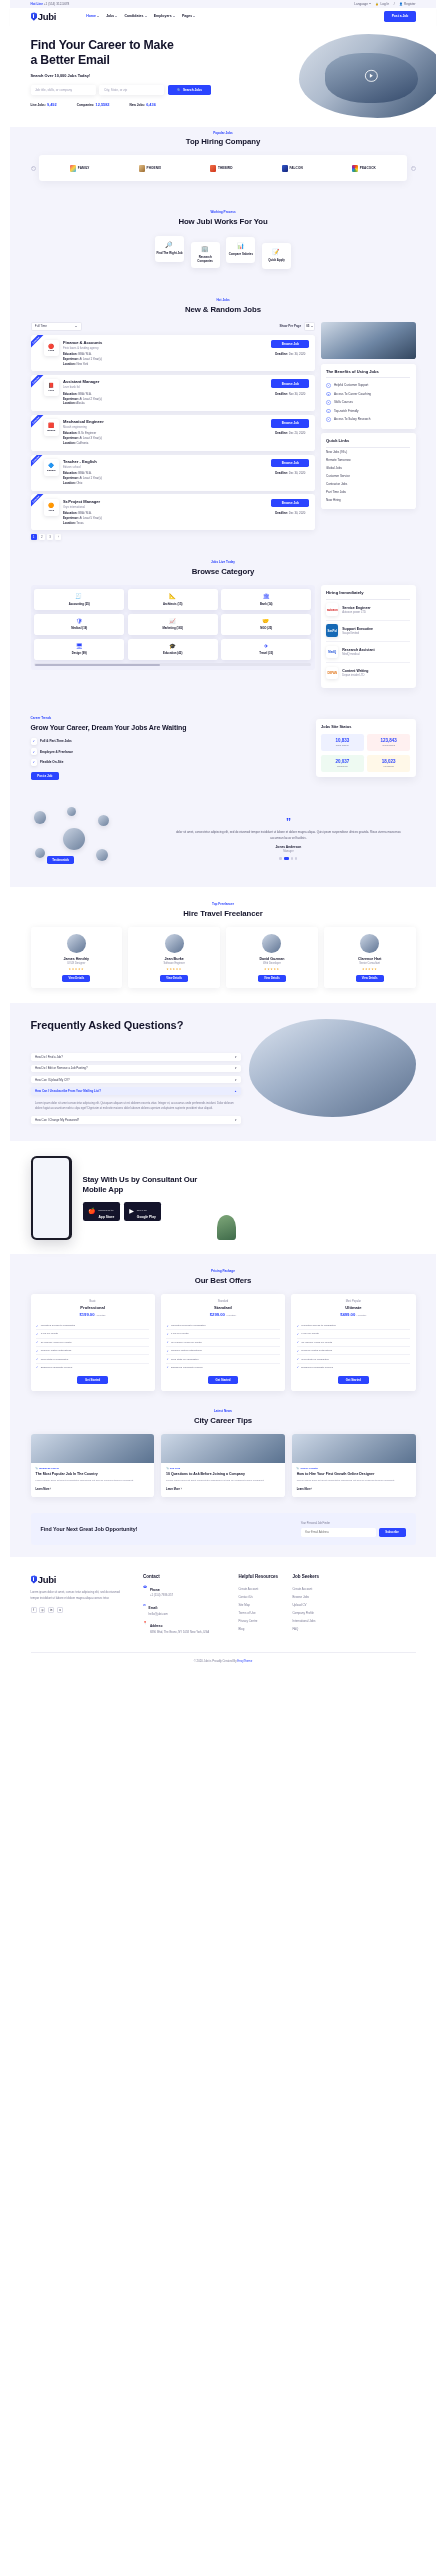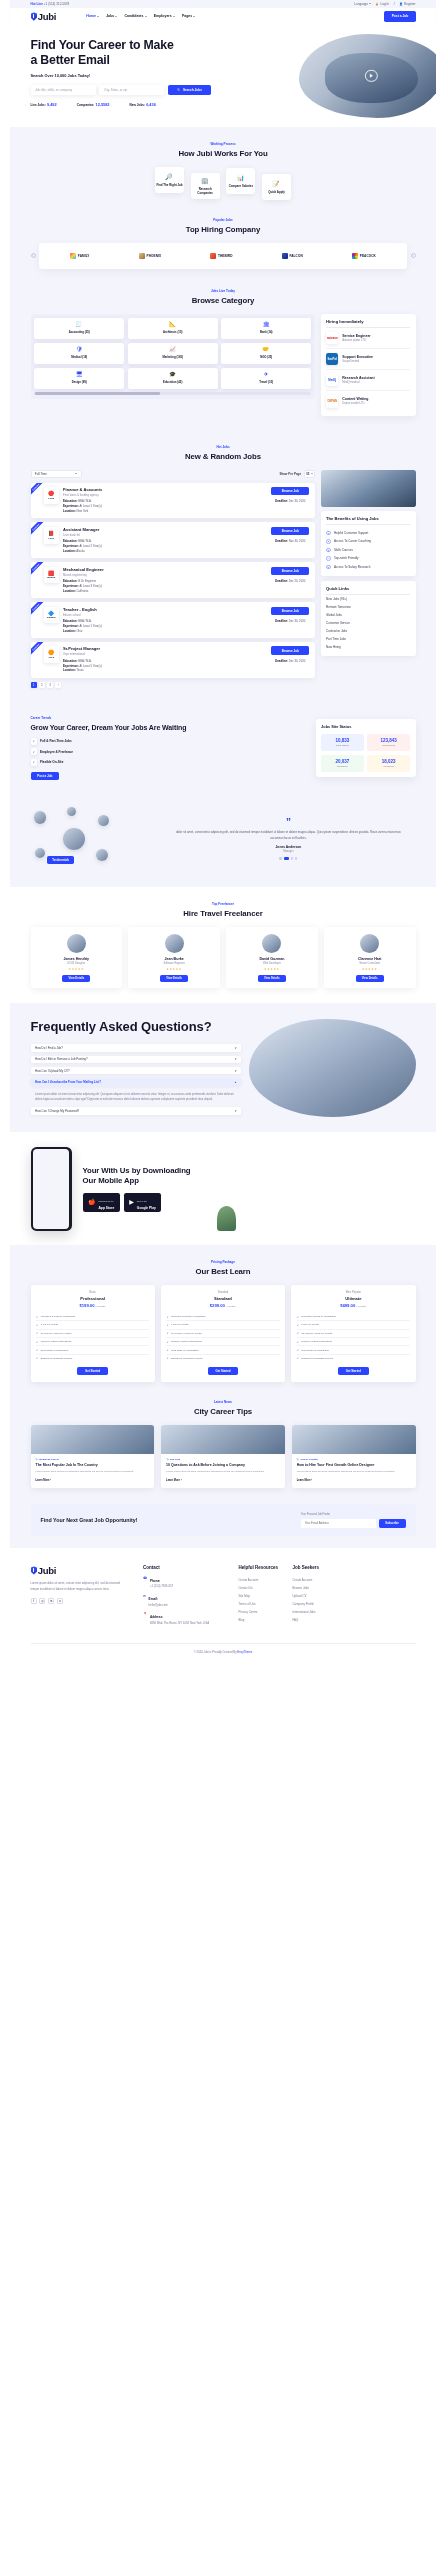--- a/index.html
+++ b/index.html
@@ -192,21 +192,21 @@
     background:linear-gradient(140deg,#cdd7e6,#5f7493);}
   .free .nm{font-size:3.6px;font-weight:700;color:#14142b;}
   .free .rl{font-size:2.6px;color:#8a8aa3;margin-top:1.1px;}
   .free .st{font-size:2.8px;color:#f5a623;margin-top:2.2px;letter-spacing:0.6px;}
   .free .vb{margin-top:3.9px;background:#2b44ff;color:#fff;border:none;border-radius:1.7px;height:7.2px;
     padding:0 6.1px;font-size:2.7px;font-weight:700;cursor:pointer;font-family:inherit;}
 
   
   .faq-area{display:flex;gap:7.8px;align-items:flex-start;margin-top:2.2px;}
   .faq-l{flex:1;}
-  .faq-l h2{text-align:left;font-size:13px;font-weight:700;color:#14142b;margin-bottom:10px;}
+  .faq-l h2{text-align:left;font-size:11px;font-weight:700;color:#14142b;margin-bottom:22px;}
   .q{background:#fff;border-radius:1.7px;box-shadow:0 1.1px 4.5px rgba(20,20,43,.06);height:7.8px;display:flex;
     align-items:center;justify-content:space-between;padding:0 4.5px;font-size:2.9px;color:#3c3c55;margin-bottom:3.3px;cursor:pointer;}
   .q.open{background:#eaedff;color:#2b44ff;font-weight:700;}
   .ans{font-size:2.7px;color:#7b7b95;line-height:1.9;padding:2.8px 4.5px 5px;}
   .faq-r{width:167px;height:98px;position:relative;}
   .faq-r .blob{position:absolute;inset:0;border-radius:46% 54% 50% 50%/52% 46% 54% 48%;
     background:linear-gradient(150deg,#dbe3ef 0%,#9fb0c8 45%,#5a6f8d 100%);}
 
   
   .app{display:flex;align-items:center;gap:11px;}
@@ -355,45 +355,20 @@
         </button>
       </div>
       <div class="hero-stats">
         <div><span>Live Jobs:</span><b>9,492</b></div>
         <div><span>Companies:</span><b>12,5582</b></div>
         <div><span>New Jobs:</span><b>6,436</b></div>
       </div>
     </div>
   </div>
 
-  <div class="sect bg-lav">
-    <div class="container">
-      <div class="eyebrow">Working Process</div>
-      <h2>How Jubi Works For You</h2>
-      <div class="works">
-        <div class="work-card">
-          <div class="ic">🔎</div>
-          <div class="lbl">Find The Right Job</div>
-        </div>
-        <div class="work-card">
-          <div class="ic">🏢</div>
-          <div class="lbl">Research Companies</div>
-        </div>
-        <div class="work-card">
-          <div class="ic">📊</div>
-          <div class="lbl">Compare Salaries</div>
-        </div>
-        <div class="work-card">
-          <div class="ic">📝</div>
-          <div class="lbl">Quick Apply</div>
-        </div>
-      </div>
-    </div>
-  </div>
-
   <div class="sect bg-lav" style="padding-top:3.3px">
     <div class="container">
       <div class="eyebrow">Popular Jobs</div>
       <h2>Top Hiring Company</h2>
       <div class="comp-wrap">
         <div class="arw">‹</div>
         <div class="comp-card">
           <div class="comp">
             <span class="mark" style="background:linear-gradient(135deg,#f24d6b,#ffd23f,#2bb6ff)"></span>
             <span class="nm">FAMILY</span>
@@ -413,98 +388,40 @@
           <div class="comp">
             <span class="mark" style="background:conic-gradient(#e53935,#fb8c00,#fdd835,#43a047,#1e88e5,#8e24aa,#e53935)"></span>
             <span class="nm">PEACOCK</span>
           </div>
         </div>
         <div class="arw">›</div>
       </div>
     </div>
   </div>
 
-  <div class="sect bg-lav" style="padding-top:5.6px">
-    <div class="container">
-      <div class="eyebrow">Jobs Live Today</div>
-      <h2>Browse Category</h2>
-      <div class="cat-area">
-        <div class="cat-left">
-          <div class="cat-grid">
-            <div class="cat-card">
-                <div class="ic">🧾</div>
-                <div class="lbl">Accounting (25)</div>
-              </div>
-            <div class="cat-card">
-                <div class="ic">📐</div>
-                <div class="lbl">Architects (15)</div>
-              </div>
-            <div class="cat-card">
-                <div class="ic">🏛</div>
-                <div class="lbl">Bank (14)</div>
-              </div>
-            <div class="cat-card">
-                <div class="ic">🛡</div>
-                <div class="lbl">Medical (19)</div>
-              </div>
-            <div class="cat-card">
-                <div class="ic">📈</div>
-                <div class="lbl">Marketing (165)</div>
-              </div>
-            <div class="cat-card">
-                <div class="ic">🤝</div>
-                <div class="lbl">NGO (25)</div>
-              </div>
-            <div class="cat-card">
-                <div class="ic">🖥</div>
-                <div class="lbl">Design (99)</div>
-              </div>
-            <div class="cat-card">
-                <div class="ic">🎓</div>
-                <div class="lbl">Education (42)</div>
-              </div>
-            <div class="cat-card">
-                <div class="ic">✈</div>
-                <div class="lbl">Travel (33)</div>
-              </div>
-          </div>
-          <div class="hscroll">
-              <i></i>
-            </div>
-        </div>
-        <div class="hiring">
-          <h3>Hiring Immediately</h3>
-          <div class="hrow">
-            <div class="lg" style="color:#d41414">autozon</div>
-            <div>
-                <div class="t1">Service Engineer</div>
-                <div class="t2">Autozon power LTD</div>
-              </div>
-          </div>
-          <div class="hrow">
-            <div class="lg" style="color:#fff;background:#1669b5">SasPol</div>
-            <div>
-                <div class="t1">Support Executive</div>
-                <div class="t2">Saspol limited</div>
-              </div>
-          </div>
-          <div class="hrow">
-            <div class="lg" style="color:#1b4fd8">MedQ</div>
-            <div>
-                <div class="t1">Research Assistant</div>
-                <div class="t2">MedQ medical</div>
-              </div>
-          </div>
-          <div class="hrow">
-            <div class="lg" style="color:#e0761b">DEPAN</div>
-            <div>
-                <div class="t1">Content Writing</div>
-                <div class="t2">Depan insider LTD</div>
-              </div>
-          </div>
+  <div class="sect bg-lav">
+    <div class="container">
+      <div class="eyebrow">Working Process</div>
+      <h2>How Jubi Works For You</h2>
+      <div class="works">
+        <div class="work-card">
+          <div class="ic">🔎</div>
+          <div class="lbl">Find The Right Job</div>
+        </div>
+        <div class="work-card">
+          <div class="ic">🏢</div>
+          <div class="lbl">Research Companies</div>
+        </div>
+        <div class="work-card">
+          <div class="ic">📊</div>
+          <div class="lbl">Compare Salaries</div>
+        </div>
+        <div class="work-card">
+          <div class="ic">📝</div>
+          <div class="lbl">Quick Apply</div>
         </div>
       </div>
     </div>
   </div>
 
   <div class="sect bg-lav">
     <div class="container">
       <div class="eyebrow">Hot Jobs</div>
       <h2>New &amp; Random Jobs</h2>
       <div class="jobs-area">
@@ -663,20 +580,103 @@
               <li>Contractor Jobs</li>
               <li>Part Time Jobs</li>
               <li>Now Hiring</li>
             </ul>
           </div>
         </div>
       </div>
     </div>
   </div>
 
+  <div class="sect bg-lav" style="padding-top:5.6px">
+    <div class="container">
+      <div class="eyebrow">Jobs Live Today</div>
+      <h2>Browse Category</h2>
+      <div class="cat-area">
+        <div class="cat-left">
+          <div class="cat-grid">
+            <div class="cat-card">
+                <div class="ic">🧾</div>
+                <div class="lbl">Accounting (25)</div>
+              </div>
+            <div class="cat-card">
+                <div class="ic">📐</div>
+                <div class="lbl">Architects (15)</div>
+              </div>
+            <div class="cat-card">
+                <div class="ic">🏛</div>
+                <div class="lbl">Bank (14)</div>
+              </div>
+            <div class="cat-card">
+                <div class="ic">🛡</div>
+                <div class="lbl">Medical (19)</div>
+              </div>
+            <div class="cat-card">
+                <div class="ic">📈</div>
+                <div class="lbl">Marketing (165)</div>
+              </div>
+            <div class="cat-card">
+                <div class="ic">🤝</div>
+                <div class="lbl">NGO (25)</div>
+              </div>
+            <div class="cat-card">
+                <div class="ic">🖥</div>
+                <div class="lbl">Design (99)</div>
+              </div>
+            <div class="cat-card">
+                <div class="ic">🎓</div>
+                <div class="lbl">Education (42)</div>
+              </div>
+            <div class="cat-card">
+                <div class="ic">✈</div>
+                <div class="lbl">Travel (33)</div>
+              </div>
+          </div>
+          <div class="hscroll">
+              <i></i>
+            </div>
+        </div>
+        <div class="hiring">
+          <h3>Hiring Immediately</h3>
+          <div class="hrow">
+            <div class="lg" style="color:#d41414">autozon</div>
+            <div>
+                <div class="t1">Service Engineer</div>
+                <div class="t2">Autozon power LTD</div>
+              </div>
+          </div>
+          <div class="hrow">
+            <div class="lg" style="color:#fff;background:#1669b5">SasPol</div>
+            <div>
+                <div class="t1">Support Executive</div>
+                <div class="t2">Saspol limited</div>
+              </div>
+          </div>
+          <div class="hrow">
+            <div class="lg" style="color:#1b4fd8">MedQ</div>
+            <div>
+                <div class="t1">Research Assistant</div>
+                <div class="t2">MedQ medical</div>
+              </div>
+          </div>
+          <div class="hrow">
+            <div class="lg" style="color:#e0761b">DEPAN</div>
+            <div>
+                <div class="t1">Content Writing</div>
+                <div class="t2">Depan insider LTD</div>
+              </div>
+          </div>
+        </div>
+      </div>
+    </div>
+  </div>
+
   <div class="sect bg-lav" style="padding-top:4.5px">
     <div class="container">
       <div class="grow">
         <div class="grow-l">
           <div class="eb">Career Trends</div>
           <h2>Grow Your Career, Dream Your Jobs Are Waiting</h2>
           <ul class="ticks">
             <li>
                 <span class="tk">✓</span>
                 <span class="tl">Full &amp; Part-Time Jobs</span>
@@ -816,41 +816,41 @@
     </div>
   </div>
 
   <div class="sect">
     <div class="container">
       <div class="app">
         <div class="phone">
             <div class="scr"></div>
           </div>
         <div class="app-r">
-          <h2>Your With Us by Downloading Our Mobile App</h2>
+          <h2>Stay With Us by Consultant Our Mobile App</h2>
           <div class="stores">
             <div class="store">
               <span class="gl">🍎</span>
               <span><span class="s1t">Download on the</span><br><span class="s2t">App Store</span></span>
             </div>
             <div class="store">
               <span class="gl">▶</span>
               <span><span class="s1t">GET IT ON</span><br><span class="s2t">Google Play</span></span>
             </div>
           </div>
         </div>
         <div class="plant"></div>
       </div>
     </div>
   </div>
 
   <div class="sect bg-lav">
     <div class="container">
       <div class="eyebrow">Pricing Package</div>
-      <h2>Our Best Learn</h2>
+      <h2>Our Best Offers</h2>
       <div class="price-grid">
         <div class="price">
           <div class="tag">Basic</div>
           <div class="nm">Professional</div>
           <div class="amt"><span style="font-size:4.2px;color:#2b44ff;font-weight:700">$199.00</span> <span>/ Monthly</span></div>
           <ul>
             <li>
                 <span class="ck">✓</span>
                 <span>Unlimited access to candidates</span>
               </li>

